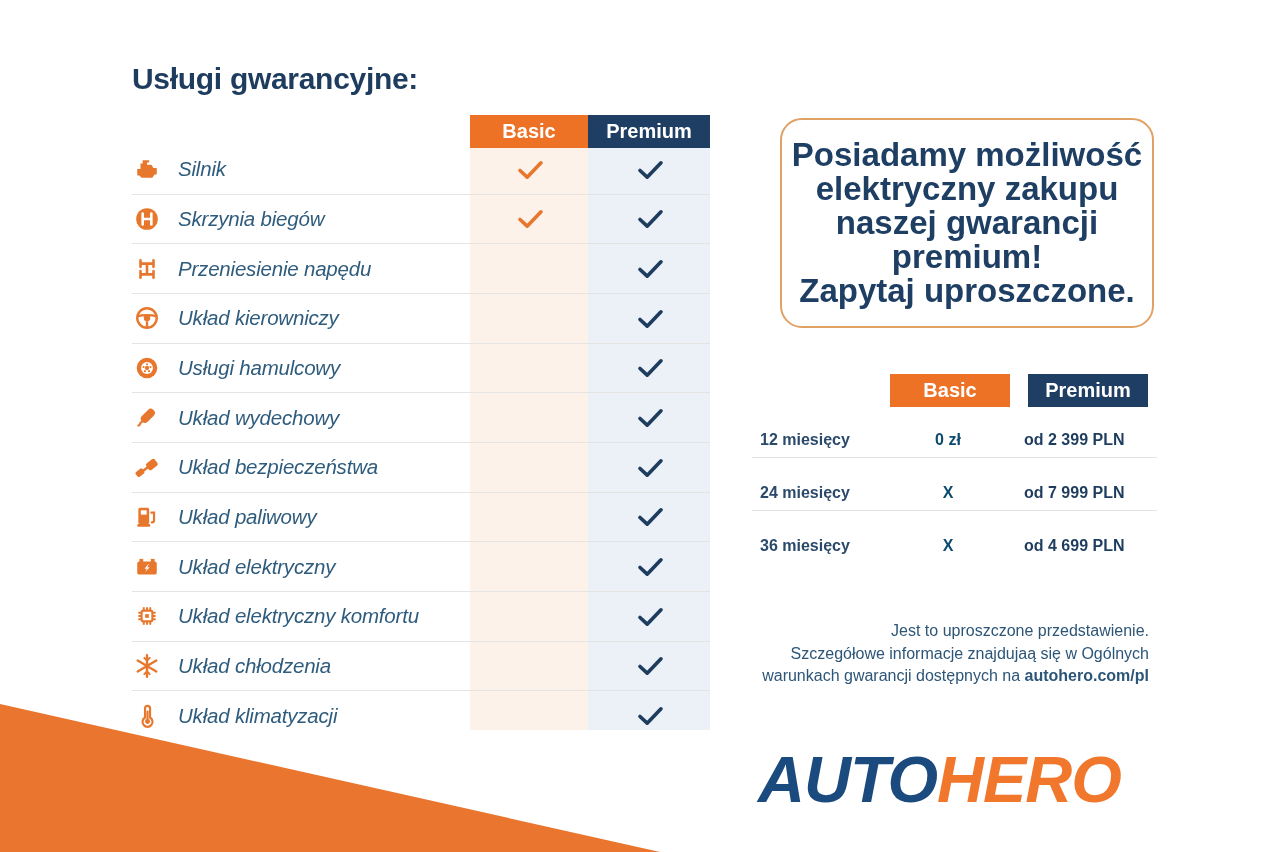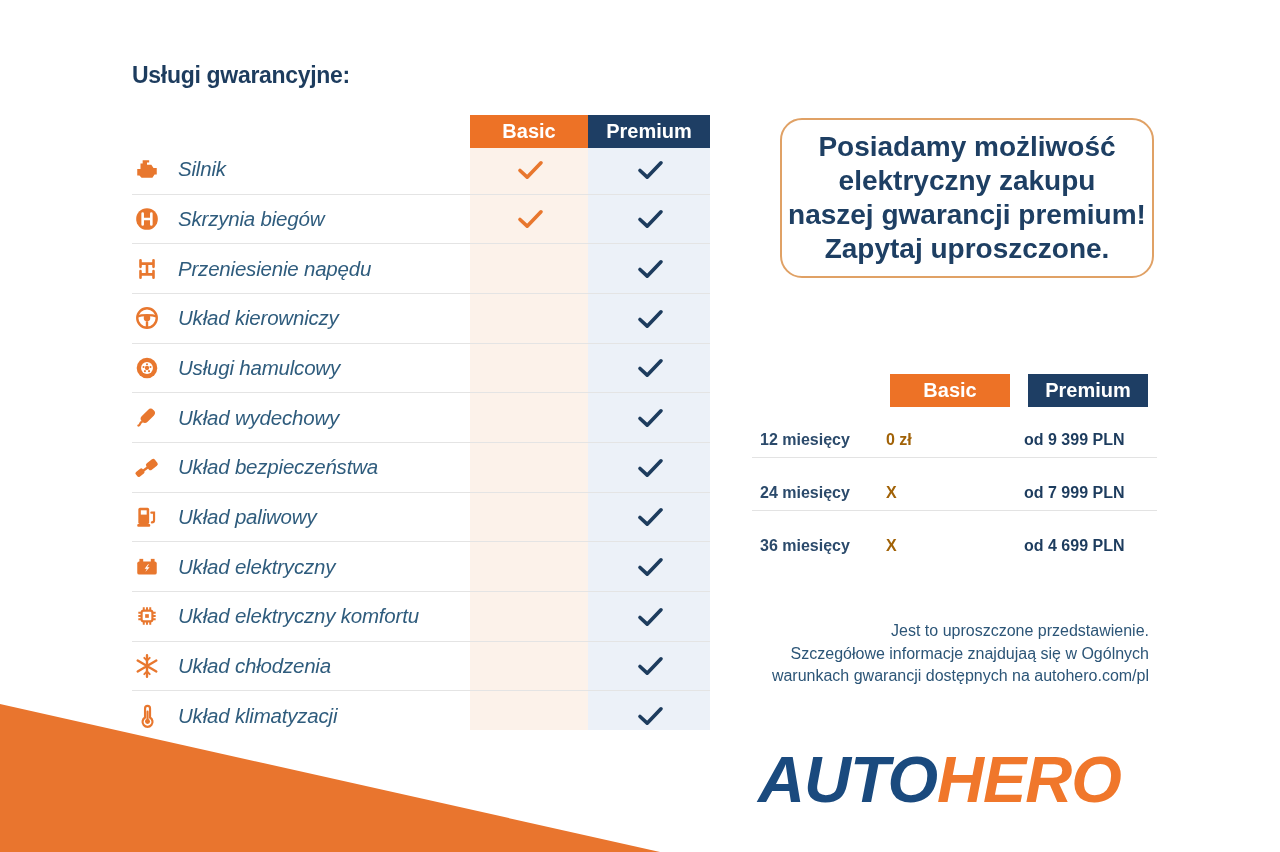--- a/index.html
+++ b/index.html
@@ -1,20 +1,20 @@
 <!DOCTYPE html>
 <html><head>
 <meta charset="utf-8">
 <style>
   html,body{margin:0;padding:0;background:#ffffff;}
   body{width:1280px;height:852px;overflow:hidden;font-family:"Liberation Sans",sans-serif;}
   .canvas{position:relative;width:1280px;height:852px;background:#ffffff;overflow:hidden;}
 
   
-  .page-title{position:absolute;left:132px;top:62px;font-size:23px;font-weight:bold;
+  .page-title{position:absolute;left:132px;top:62px;font-size:30px;font-weight:bold;
     color:#1D3C5E;letter-spacing:-0.3px;}
   .col-tint{position:absolute;top:148px;height:582px;z-index:0;}
   .tint-basic{left:470px;width:118px;background:#FCF2EA;}
   .tint-premium{left:588px;width:122px;background:#ECF1F8;}
   .col-header{position:absolute;top:115px;height:33px;z-index:2;color:#fff;font-size:20px;
     font-weight:bold;text-align:center;line-height:33px;}
   .hdr-basic{left:470px;width:118px;background:#ED7226;}
   .hdr-premium{left:588px;width:122px;background:#1E3E64;}
 
   .rows{position:absolute;left:132px;top:145px;width:578px;z-index:1;}
@@ -25,41 +25,41 @@
   .row-label{margin-left:16px;font-size:20.5px;color:#2F5C7D;letter-spacing:-0.2px;}
   .chk{position:absolute;width:34px;display:flex;justify-content:center;align-items:center;}
   .chk.basic{left:381px;}
   .chk.premium{left:501px;}
   svg.check{width:27px;height:21px;}
   svg.check polyline{fill:none;stroke-width:3.8;stroke-linecap:round;stroke-linejoin:round;}
   svg.check.orange polyline{stroke:#E8772E;}
   svg.check.navy polyline{stroke:#1D3C5E;}
 
   
-  .promo-box{position:absolute;left:780px;top:118px;width:374px;height:160px;border:2px solid #E0A165;
+  .promo-box{position:absolute;left:780px;top:118px;width:374px;height:210px;border:2px solid #E0A165;
     border-radius:22px;box-sizing:border-box;display:flex;flex-direction:column;justify-content:center;
-    text-align:center;color:#1E3F63;font-size:28px;font-weight:bold;line-height:34px;background:#ffffff;z-index:1;}
+    text-align:center;color:#1E3F63;font-size:33px;font-weight:bold;line-height:34px;background:#ffffff;z-index:1;}
 
   
   .price-h{position:absolute;top:374px;height:33px;color:#fff;font-weight:bold;font-size:20px;
     text-align:center;line-height:33px;z-index:1;}
   .price-h.basic{left:890px;width:120px;background:#ED7226;}
   .price-h.premium{left:1028px;width:120px;background:#1E3E64;}
   .price-rows{position:absolute;left:752px;top:405px;width:405px;}
   .price-row{height:52px;position:relative;border-bottom:1px solid #E3E3E3;}
   .price-row:last-child{border-bottom:none;}
   .price-row span{position:absolute;top:9px;line-height:52px;font-weight:bold;font-size:16px;}
   .term{left:8px;color:#2B4A6B;}
-  .pv-basic{left:134px;width:124px;color:#a16207;}
+  .pv-basic{left:134px;width:124px;text-align:center;color:#0c4a6e;}
   .pv-premium{left:272px;color:#1D3C5E;}
 
   
   .disclaimer{position:absolute;left:684px;top:620px;width:465px;text-align:right;font-size:16px;
     line-height:22.5px;color:#2C5577;}
-  .disclaimer b{font-weight:normal;margin-top:32px;}
+  .disclaimer b{font-weight:bold;margin-top:32px;}
 
   
   .logo{position:absolute;left:758px;top:742px;font-size:65px;font-weight:bold;font-style:italic;
     letter-spacing:-1px;white-space:nowrap;}
   .logo-auto{color:#1A4A7E;}
   .logo-hero{color:#F0772B;}
 
   
   .wedge{position:absolute;left:0;top:704px;width:660px;height:148px;background:#E9752E;
     clip-path:polygon(0 0,100% 100%,0 100%);z-index:3;}
@@ -289,21 +289,21 @@
     <div>Zapytaj uproszczone.</div>
   </div>
 
   <div class="price-h basic">Basic</div>
   <div class="price-h premium">Premium</div>
 
   <div class="price-rows">
     <div class="price-row">
       <span class="term">12 miesięcy</span>
       <span class="pv-basic">0 zł</span>
-      <span class="pv-premium">od 9 399 PLN</span>
+      <span class="pv-premium">od 2 399 PLN</span>
     </div>
     <div class="price-row">
       <span class="term">24 miesięcy</span>
       <span class="pv-basic">X</span>
       <span class="pv-premium">od 7 999 PLN</span>
     </div>
     <div class="price-row">
       <span class="term">36 miesięcy</span>
       <span class="pv-basic">X</span>
       <span class="pv-premium">od 4 699 PLN</span>

